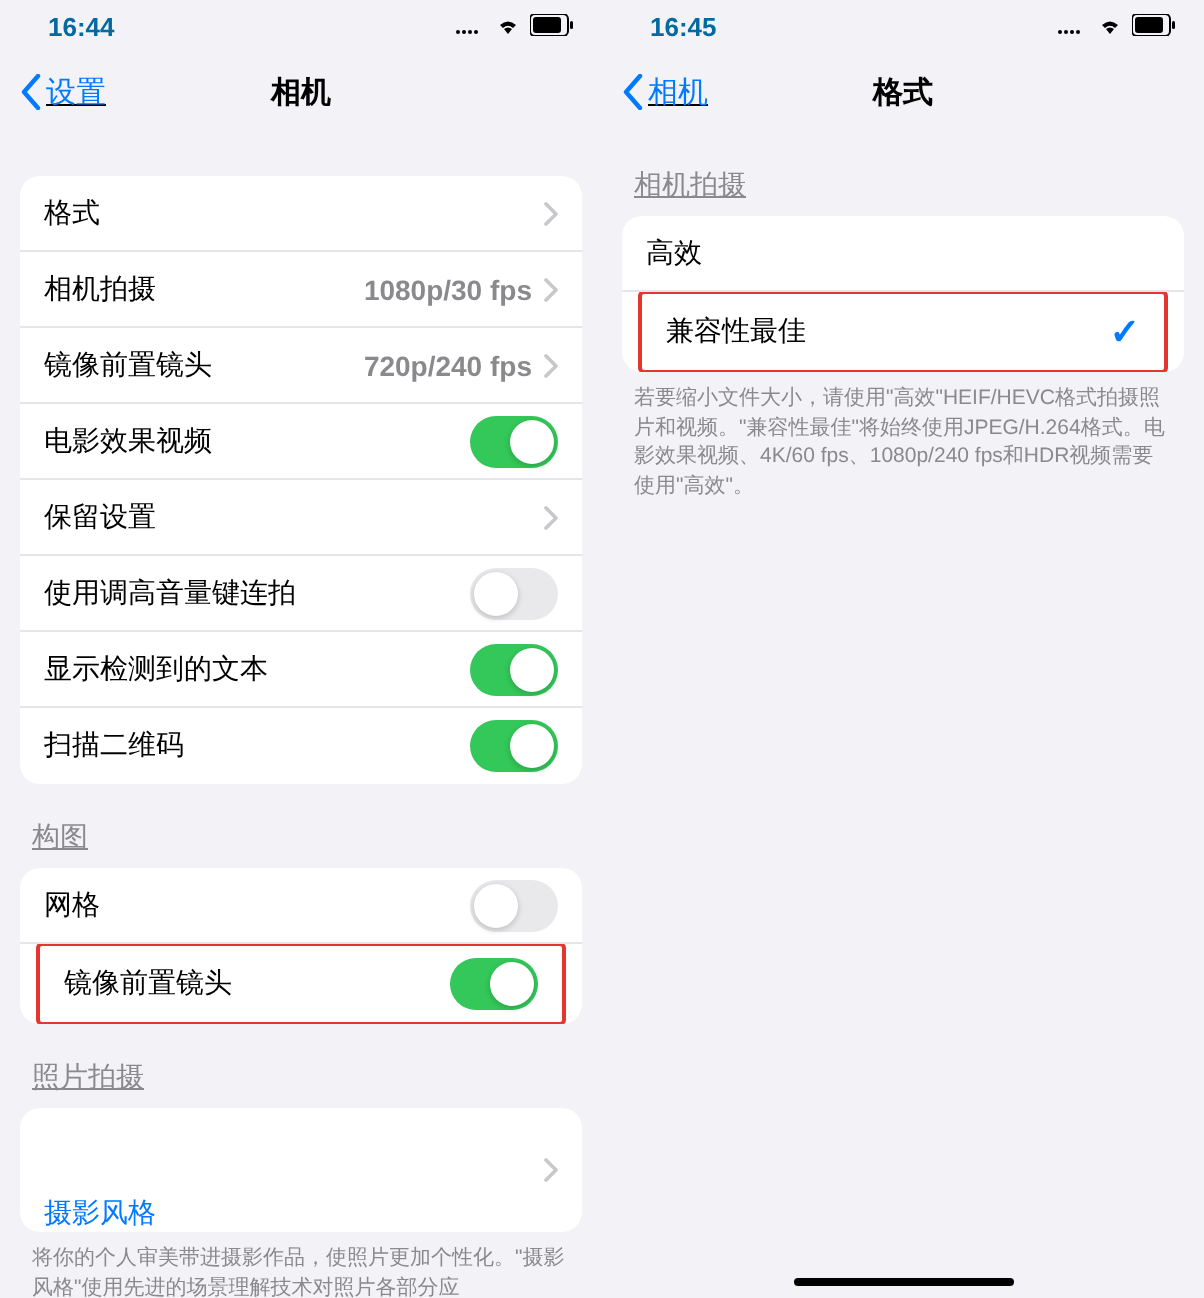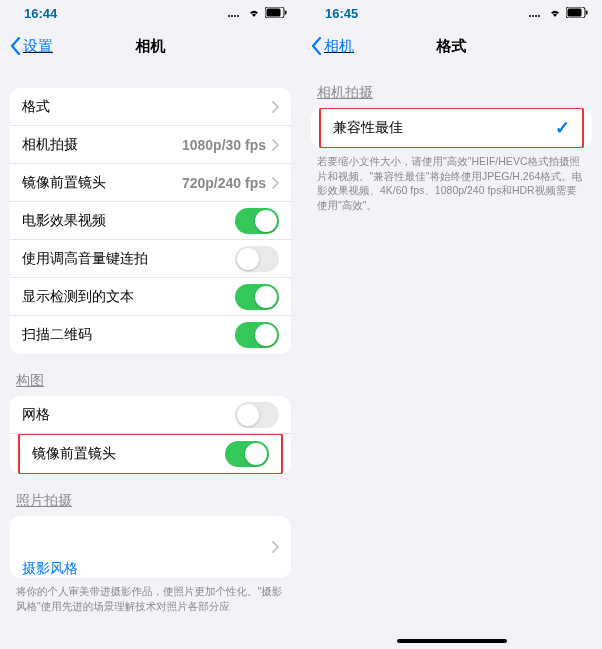--- a/index.html
+++ b/index.html
@@ -201,20 +201,28 @@
             </svg>
           </span>
         </div>
         <div class="row">
           <span class="row-label">电影效果视频</span>
           <span class="row-right">
             <span class="toggle on"></span>
           </span>
         </div>
         <div class="row">
+          <span class="row-label">保留设置</span>
+          <span class="row-right">
+            <svg class="chevron" viewBox="0 0 7 12">
+              <path d="M1 1 L6 6 L1 11" stroke="#c7c7cc" stroke-width="1.8" fill="none" stroke-linecap="round" stroke-linejoin="round"></path>
+            </svg>
+          </span>
+        </div>
+        <div class="row">
           <span class="row-label">使用调高音量键连拍</span>
           <span class="row-right">
             <span class="toggle off"></span>
           </span>
         </div>
         <div class="row">
           <span class="row-label">显示检测到的文本</span>
           <span class="row-right">
             <span class="toggle on"></span>
           </span>
@@ -289,20 +297,24 @@
       <svg width="11" height="18" viewBox="0 0 11 18">
           <path d="M9 1 L2 9 L9 17" stroke="#007aff" stroke-width="2.2" fill="none" stroke-linecap="round" stroke-linejoin="round"></path>
         </svg>
       <span>相机</span>
     </div>
     <div class="title">格式</div>
   </div>
   <div class="content">
     <div class="group-header">相机拍摄</div>
     <div class="list" id="right-g1">
+        <div class="row">
+          <span class="row-label">高效</span>
+          <span class="row-right"></span>
+        </div>
         <div class="highlight-box">
           <div class="row">
             <span class="row-label">兼容性最佳</span>
             <span class="row-right">
               <span class="check">✓</span>
             </span>
           </div>
         </div>
       </div>
     <div class="footer-text">若要缩小文件大小，请使用"高效"HEIF/HEVC格式拍摄照片和视频。"兼容性最佳"将始终使用JPEG/H.264格式。电影效果视频、4K/60 fps、1080p/240 fps和HDR视频需要使用"高效"。</div>

